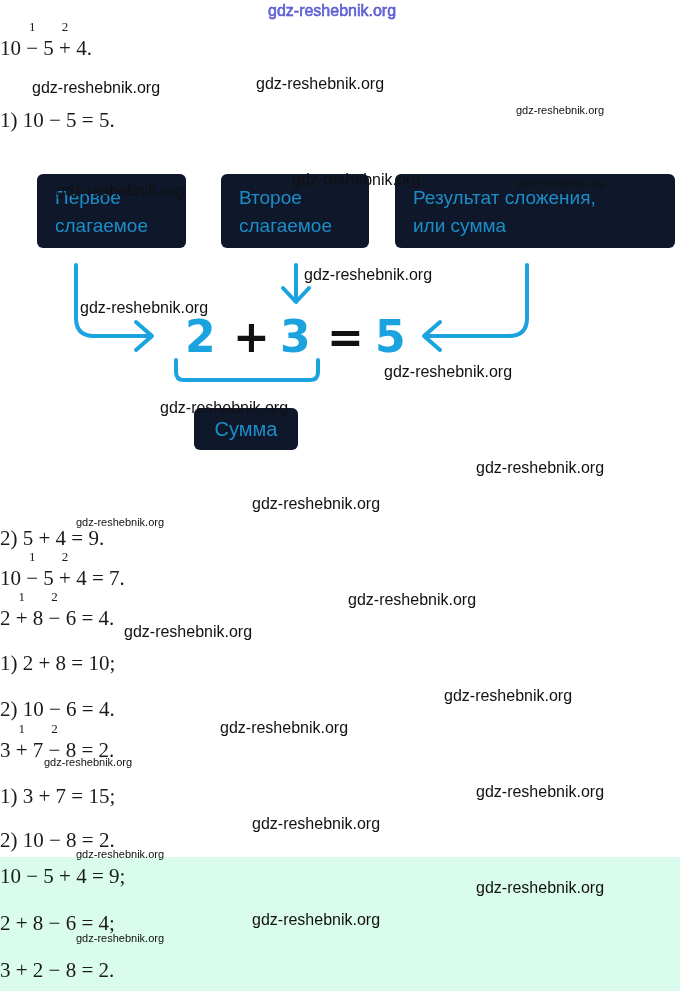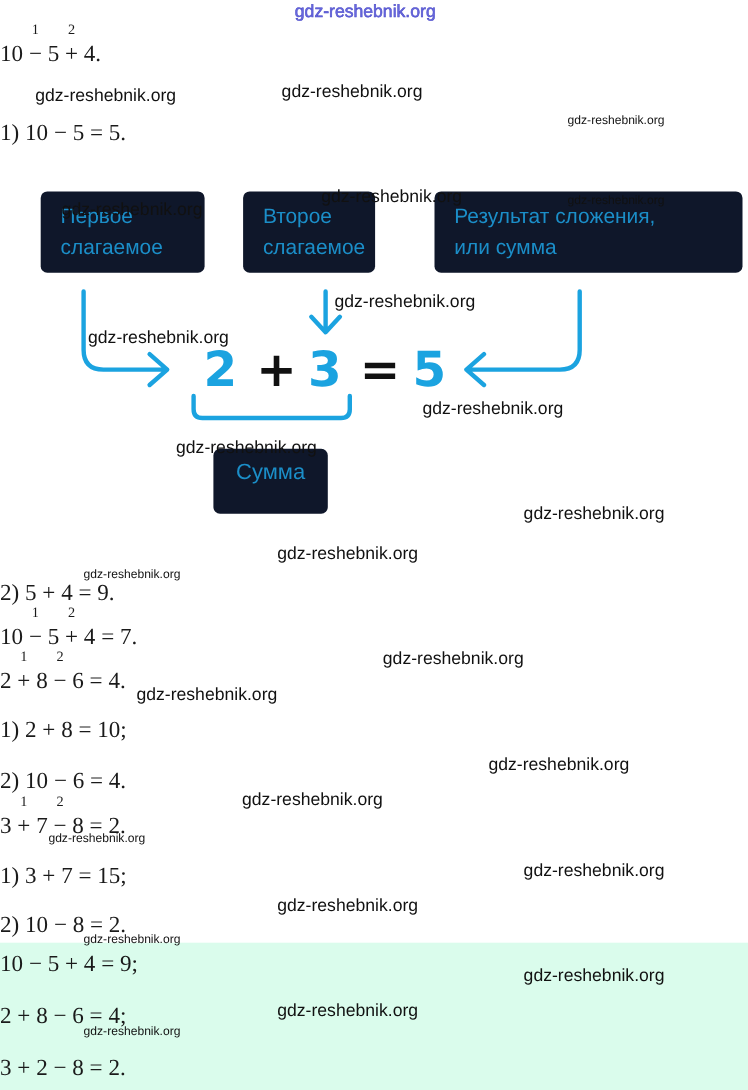--- a/index.html
+++ b/index.html
@@ -34,21 +34,21 @@
 <div class="wm big" style="left:256px;top:75px;">gdz-reshebnik.org</div>
 <div class="wm small" style="left:516px;top:104px;">gdz-reshebnik.org</div>
 
 <div class="math" style="top:108px;">1) 10 − 5 = 5.</div>
 
 <div>
   <div class="box" style="left:37px;top:174px;width:149px;height:74px;padding-top:10px;">
     <div>Первое</div>
       <div>слагаемое</div>
   </div>
-  <div class="box" style="left:221px;top:174px;width:120px;height:74px;padding-top:10px;">
+  <div class="box" style="left:221px;top:174px;width:148px;height:74px;padding-top:10px;">
     <div>Второе</div>
       <div>слагаемое</div>
   </div>
   <div class="box" style="left:395px;top:174px;width:280px;height:74px;padding-top:10px;">
     <div>Результат сложения,</div>
       <div>или сумма</div>
   </div>
 
   <svg style="position:absolute;left:0;top:0;" width="680" height="460">
     <g fill="none" stroke="#1ba3e0" stroke-width="4" stroke-linecap="round" stroke-linejoin="round">
@@ -58,21 +58,21 @@
       <path d="M176 360 V372 Q176 380 184 380 H310 Q318 380 318 372 V360"></path>
     </g>
   </svg>
 
   <div class="eq" style="left:185px;top:311px;color:#1ba3e0;">2</div>
   <div class="eq" style="left:233px;top:311px;color:#111;">+</div>
   <div class="eq" style="left:280px;top:311px;color:#1ba3e0;">3</div>
   <div class="eq" style="left:327px;top:311px;color:#111;">=</div>
   <div class="eq" style="left:375px;top:311px;color:#1ba3e0;">5</div>
 
-  <div class="box" style="left:194px;top:408px;width:104px;height:59px;padding:7px 0 0 0;text-align:center;font-size:20px;">Сумма</div>
+  <div class="box" style="left:194px;top:408px;width:104px;height:42px;padding:7px 0 0 0;text-align:center;font-size:20px;">Сумма</div>
 </div>
 
 <div class="wm big" style="left:56px;top:182px;">gdz-reshebnik.org</div>
 <div class="wm big" style="left:292px;top:171px;">gdz-reshebnik.org</div>
 <div class="wm small" style="left:516px;top:176px;">gdz-reshebnik.org</div>
 <div class="wm big" style="left:304px;top:266px;">gdz-reshebnik.org</div>
 <div class="wm big" style="left:80px;top:299px;">gdz-reshebnik.org</div>
 <div class="wm big" style="left:384px;top:363px;">gdz-reshebnik.org</div>
 <div class="wm big" style="left:160px;top:399px;">gdz-reshebnik.org</div>
 <div class="wm big" style="left:476px;top:459px;">gdz-reshebnik.org</div>

